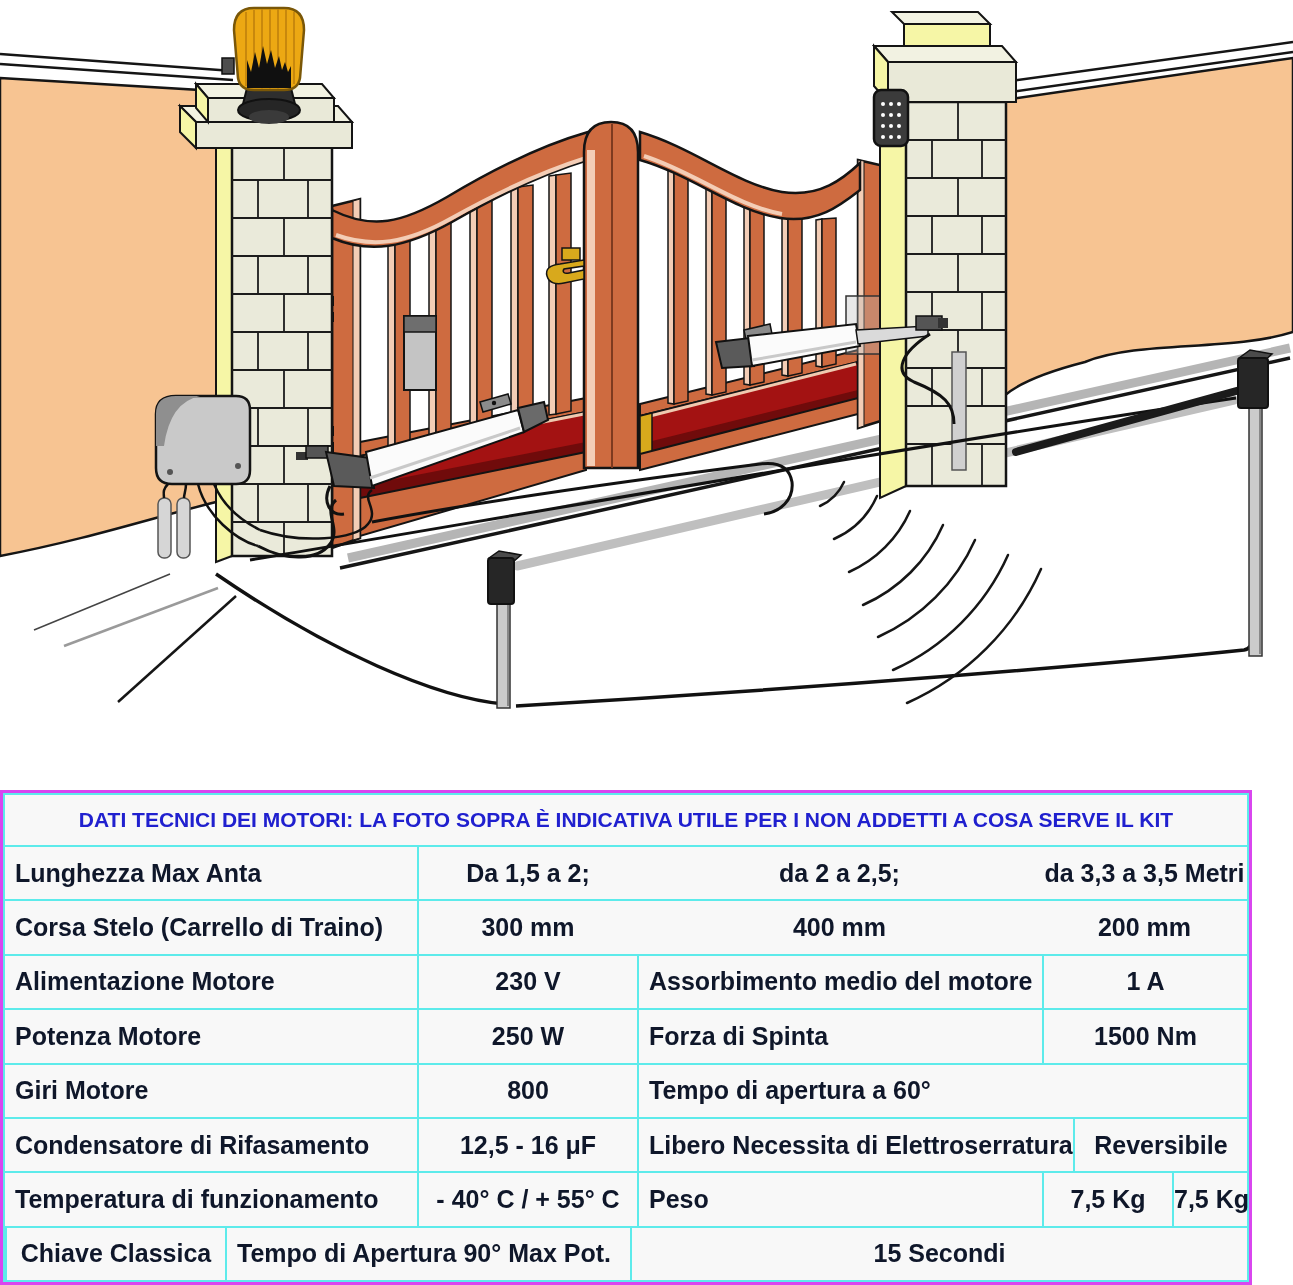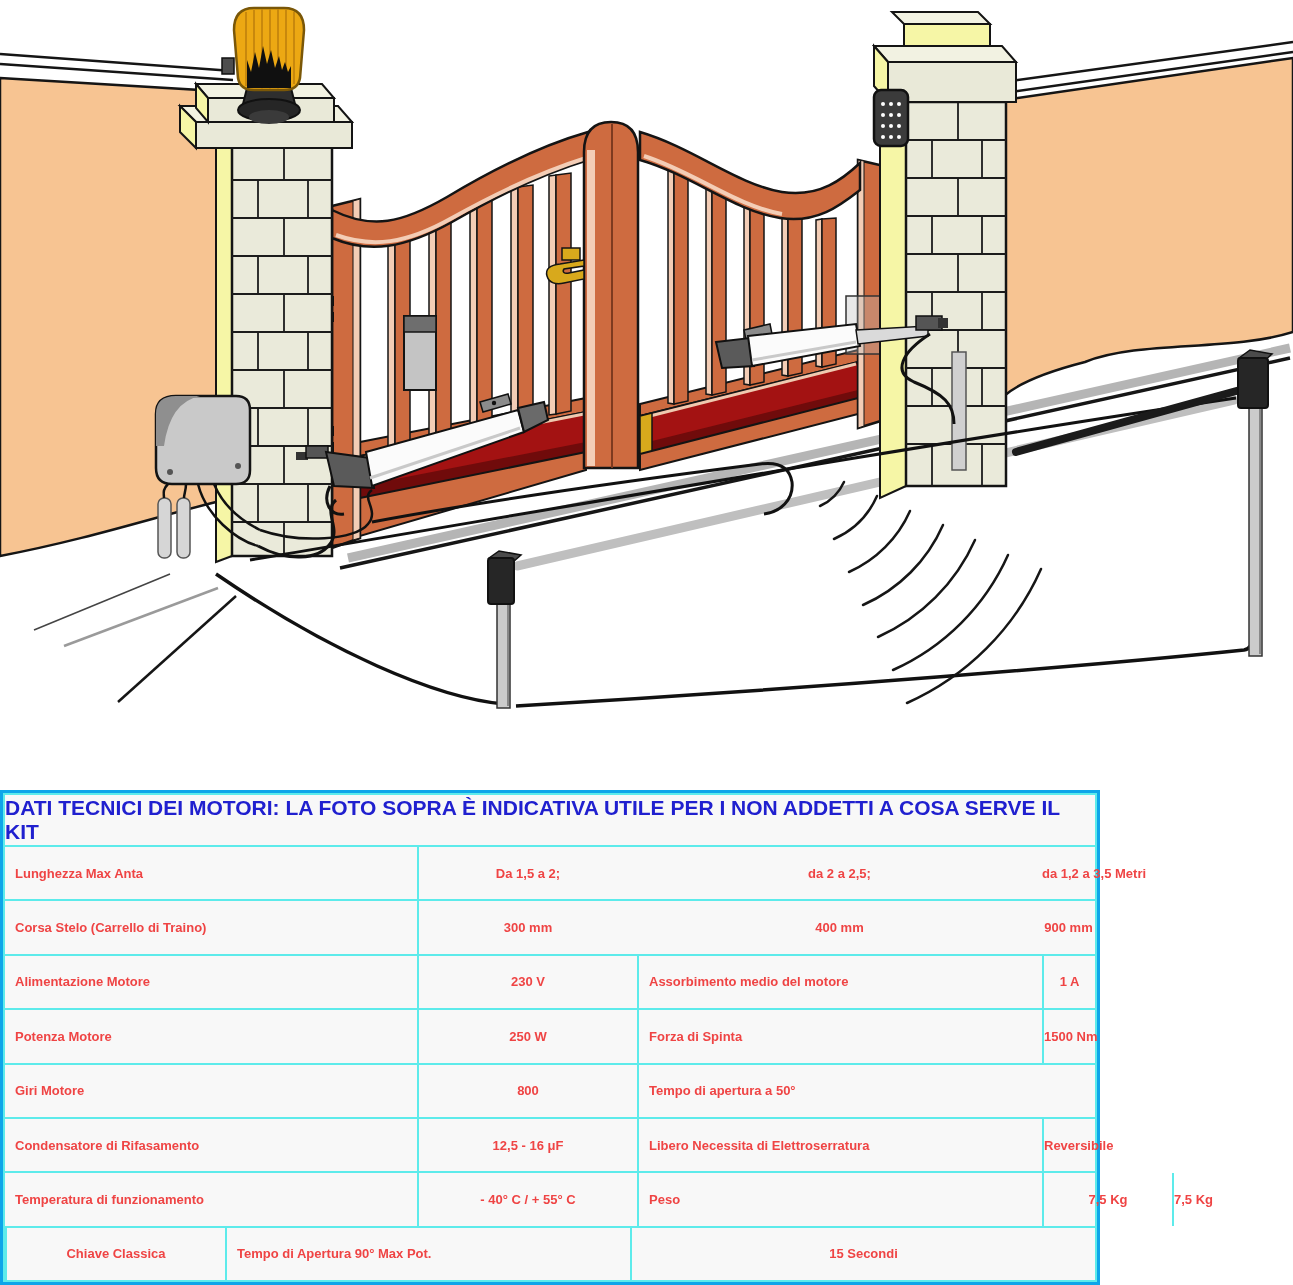--- a/index.html
+++ b/index.html
@@ -1,25 +1,25 @@
 <!DOCTYPE html>
 <html><head>
 <meta charset="utf-8">
 <style>
   html,body{margin:0;padding:0;background:#ffffff;}
   body{width:1293px;height:1285px;position:relative;font-family:"Liberation Sans",sans-serif;overflow:hidden;}
   #illustration{position:absolute;top:0;left:0;}
   
-  #spec-table{position:absolute;left:0;top:790px;width:1100px;height:495px;box-sizing:border-box;
-    border:3px solid #0ea5e9;background:#f8f8f8;}
+  #spec-table{position:absolute;left:0;top:790px;width:1252px;height:495px;box-sizing:border-box;
+    border:3px solid #d946ef;background:#f8f8f8;}
   #spec-inner{position:absolute;inset:0;border:2px solid #5debeb;display:flex;flex-direction:column;}
   .title-row{flex:0 0 50px;display:flex;align-items:center;justify-content:center;
     font-weight:bold;font-size:21px;color:#2020cf;background:#f8f8f8;}
   .tr{flex:1 1 auto;display:flex;border-top:2px solid #5debeb;background:#f8f8f8;}
-  .td{display:flex;align-items:center;box-sizing:border-box;font-weight:bold;font-size:13px;color:#ef4444;
+  .td{display:flex;align-items:center;box-sizing:border-box;font-weight:bold;font-size:25px;color:#0f172a;
       white-space:nowrap;overflow:visible;}
   .td.lbl{justify-content:flex-start;padding-left:10px;}
   .td.val{justify-content:center;}
   .bl{border-left:2px solid #5debeb;}
   .w1{flex:0 0 412px;}
   .w2{flex:0 0 220px;}
   .w3{flex:0 0 405px;}
   .w4{flex:1 1 auto;}
   .w4s{flex:0 0 130px;}
   .w5{flex:1 1 auto;}
@@ -260,48 +260,48 @@
 
 <div id="spec-table">
   <div id="spec-inner">
 
     <div class="title-row">DATI TECNICI DEI MOTORI: LA FOTO SOPRA È INDICATIVA UTILE PER I NON ADDETTI A COSA SERVE IL KIT</div>
 
     <div class="tr">
       <div class="td lbl w1">Lunghezza Max Anta</div>
       <div class="td val w2 bl">Da 1,5 a 2;</div>
       <div class="td val w3">da 2 a 2,5;</div>
-      <div class="td val w4">da 1,2 a 3,5 Metri</div>
+      <div class="td val w4">da 3,3 a 3,5 Metri</div>
     </div>
 
     <div class="tr">
       <div class="td lbl w1">Corsa Stelo (Carrello di Traino)</div>
       <div class="td val w2 bl">300 mm</div>
       <div class="td val w3">400 mm</div>
-      <div class="td val w4">900 mm</div>
+      <div class="td val w4">200 mm</div>
     </div>
 
     <div class="tr">
       <div class="td lbl w1">Alimentazione Motore</div>
       <div class="td val w2 bl">230 V</div>
       <div class="td lbl w3 bl">Assorbimento medio del motore</div>
       <div class="td val w4 bl">1 A</div>
     </div>
 
     <div class="tr">
       <div class="td lbl w1">Potenza Motore</div>
       <div class="td val w2 bl">250 W</div>
       <div class="td lbl w3 bl">Forza di Spinta</div>
       <div class="td val w4 bl">1500 Nm</div>
     </div>
 
     <div class="tr">
       <div class="td lbl w1">Giri Motore</div>
       <div class="td val w2 bl">800</div>
-      <div class="td lbl w3 bl">Tempo di apertura a 50°</div>
+      <div class="td lbl w3 bl">Tempo di apertura a 60°</div>
     </div>
 
     <div class="tr">
       <div class="td lbl w1">Condensatore di Rifasamento</div>
       <div class="td val w2 bl">12,5 - 16 μF</div>
       <div class="td lbl w3 bl">Libero Necessita di Elettroserratura</div>
       <div class="td val w4 bl">Reversibile</div>
     </div>
 
     <div class="tr">

